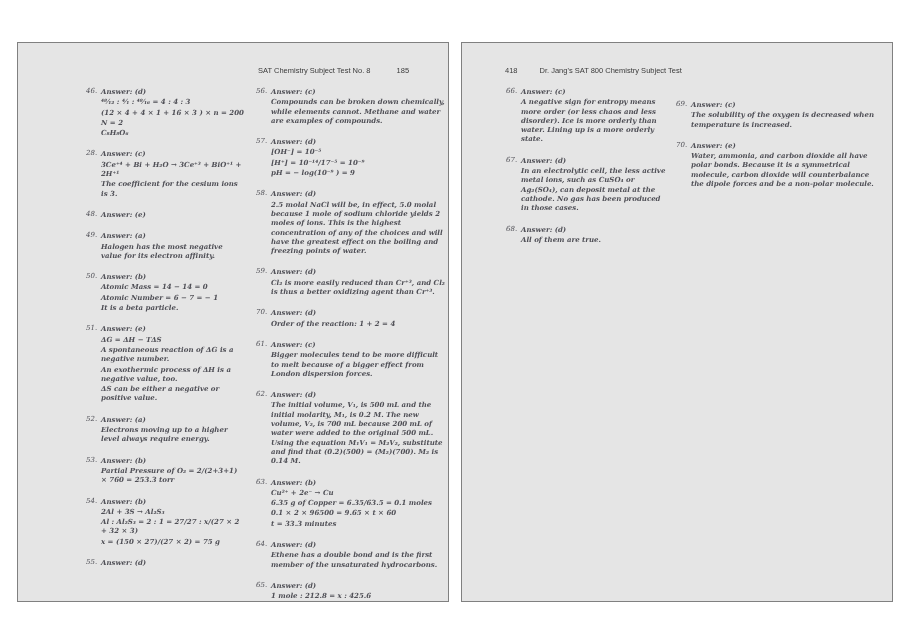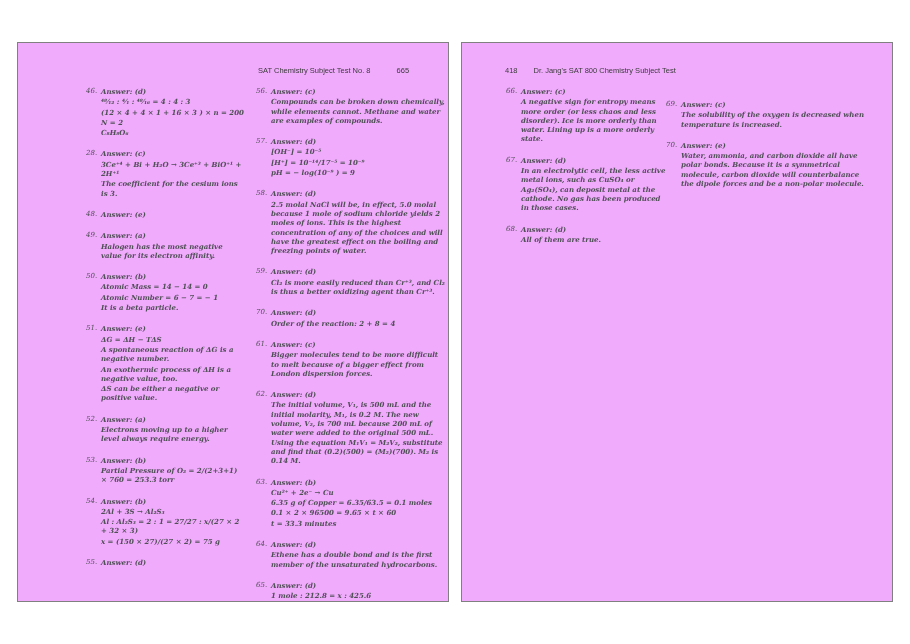--- a/index.html
+++ b/index.html
@@ -5,40 +5,40 @@
   html,body { margin:0; padding:0; }
   body {
     width:910px; height:644px;
     background:#ffffff;
     font-family:"DejaVu Serif", serif;
     overflow:hidden;
   }
   .spread { position:relative; width:910px; height:644px; }
   .page {
     position:absolute; top:42px; width:432px; height:560px;
-    background:#f0abfc; border:1px solid #808080; box-sizing:border-box;
+    background:#e5e5e5; border:1px solid #808080; box-sizing:border-box;
     overflow:hidden;
   }
   .page--left  { left:17px;  }
   .page--right { left:461px; }
 
   .page-header {
     font-family:"Liberation Sans", sans-serif;
     font-size:7.5px; color:#3b3b3b;
     display:flex; align-items:flex-end;
     padding-top:20px; height:12px;
     margin-bottom:12px;
     white-space:nowrap;
   }
   .page--left  .page-header { padding-left:240px; gap:26px; }
-  .page--right .page-header { padding-left:43px;  gap:16px; }
+  .page--right .page-header { padding-left:43px;  gap:22px; }
 
   .cols { display:flex; }
   .page--left  .cols { padding-left:68px; gap:12px; }
-  .page--right .cols { padding-left:44px; }
+  .page--right .cols { padding-left:44px; gap:10px; }
   .col { overflow:hidden; }
   .page--left  .col-1 { width:158px; }
   .page--left  .col-2 { width:192px; }
   .page--right .col-1 { width:160px; }
   .page--right .col-2 { width:200px;margin-top:13px; }
 
   .item {
     display:flex;
     margin-bottom:11px;
     font-size:7px; line-height:9.3px;
@@ -51,21 +51,21 @@
   .item .line { margin:0 0 1px 0; }
 </style>
 </head>
 <body>
 
 <div class="spread">
 
   <div class="page page--left">
     <div class="page-header">
       <span>SAT Chemistry Subject Test No. 8</span>
-      <span>665</span>
+      <span>185</span>
     </div>
     <div class="cols">
       <div class="col col-1">
           <div class="item">
             <span class="num">46.</span>
             <div class="body">
               <div class="line">Answer: (d)</div>
               <div class="line">⁴⁸⁄₁₂ : ⁴⁄₁ : ⁴⁸⁄₁₆ = 4 : 4 : 3</div>
               <div class="line">(12 × 4 + 4 × 1 + 16 × 3 ) × n = 200</div>
               <div class="line">N = 2</div>
@@ -170,21 +170,21 @@
             <span class="num">59.</span>
             <div class="body">
               <div class="line">Answer: (d)</div>
               <div class="line">Cl₂ is more easily reduced than Cr⁺³, and Cl₂ is thus a better oxidizing agent than Cr⁺³.</div>
             </div>
           </div>
           <div class="item">
             <span class="num">70.</span>
             <div class="body">
               <div class="line">Answer: (d)</div>
-              <div class="line">Order of the reaction: 2 + 8 = 4</div>
+              <div class="line">Order of the reaction: 1 + 2 = 4</div>
             </div>
           </div>
           <div class="item">
             <span class="num">61.</span>
             <div class="body">
               <div class="line">Answer: (c)</div>
               <div class="line">Bigger molecules tend to be more difficult to melt because of a bigger effect from London dispersion forces.</div>
             </div>
           </div>
           <div class="item">

